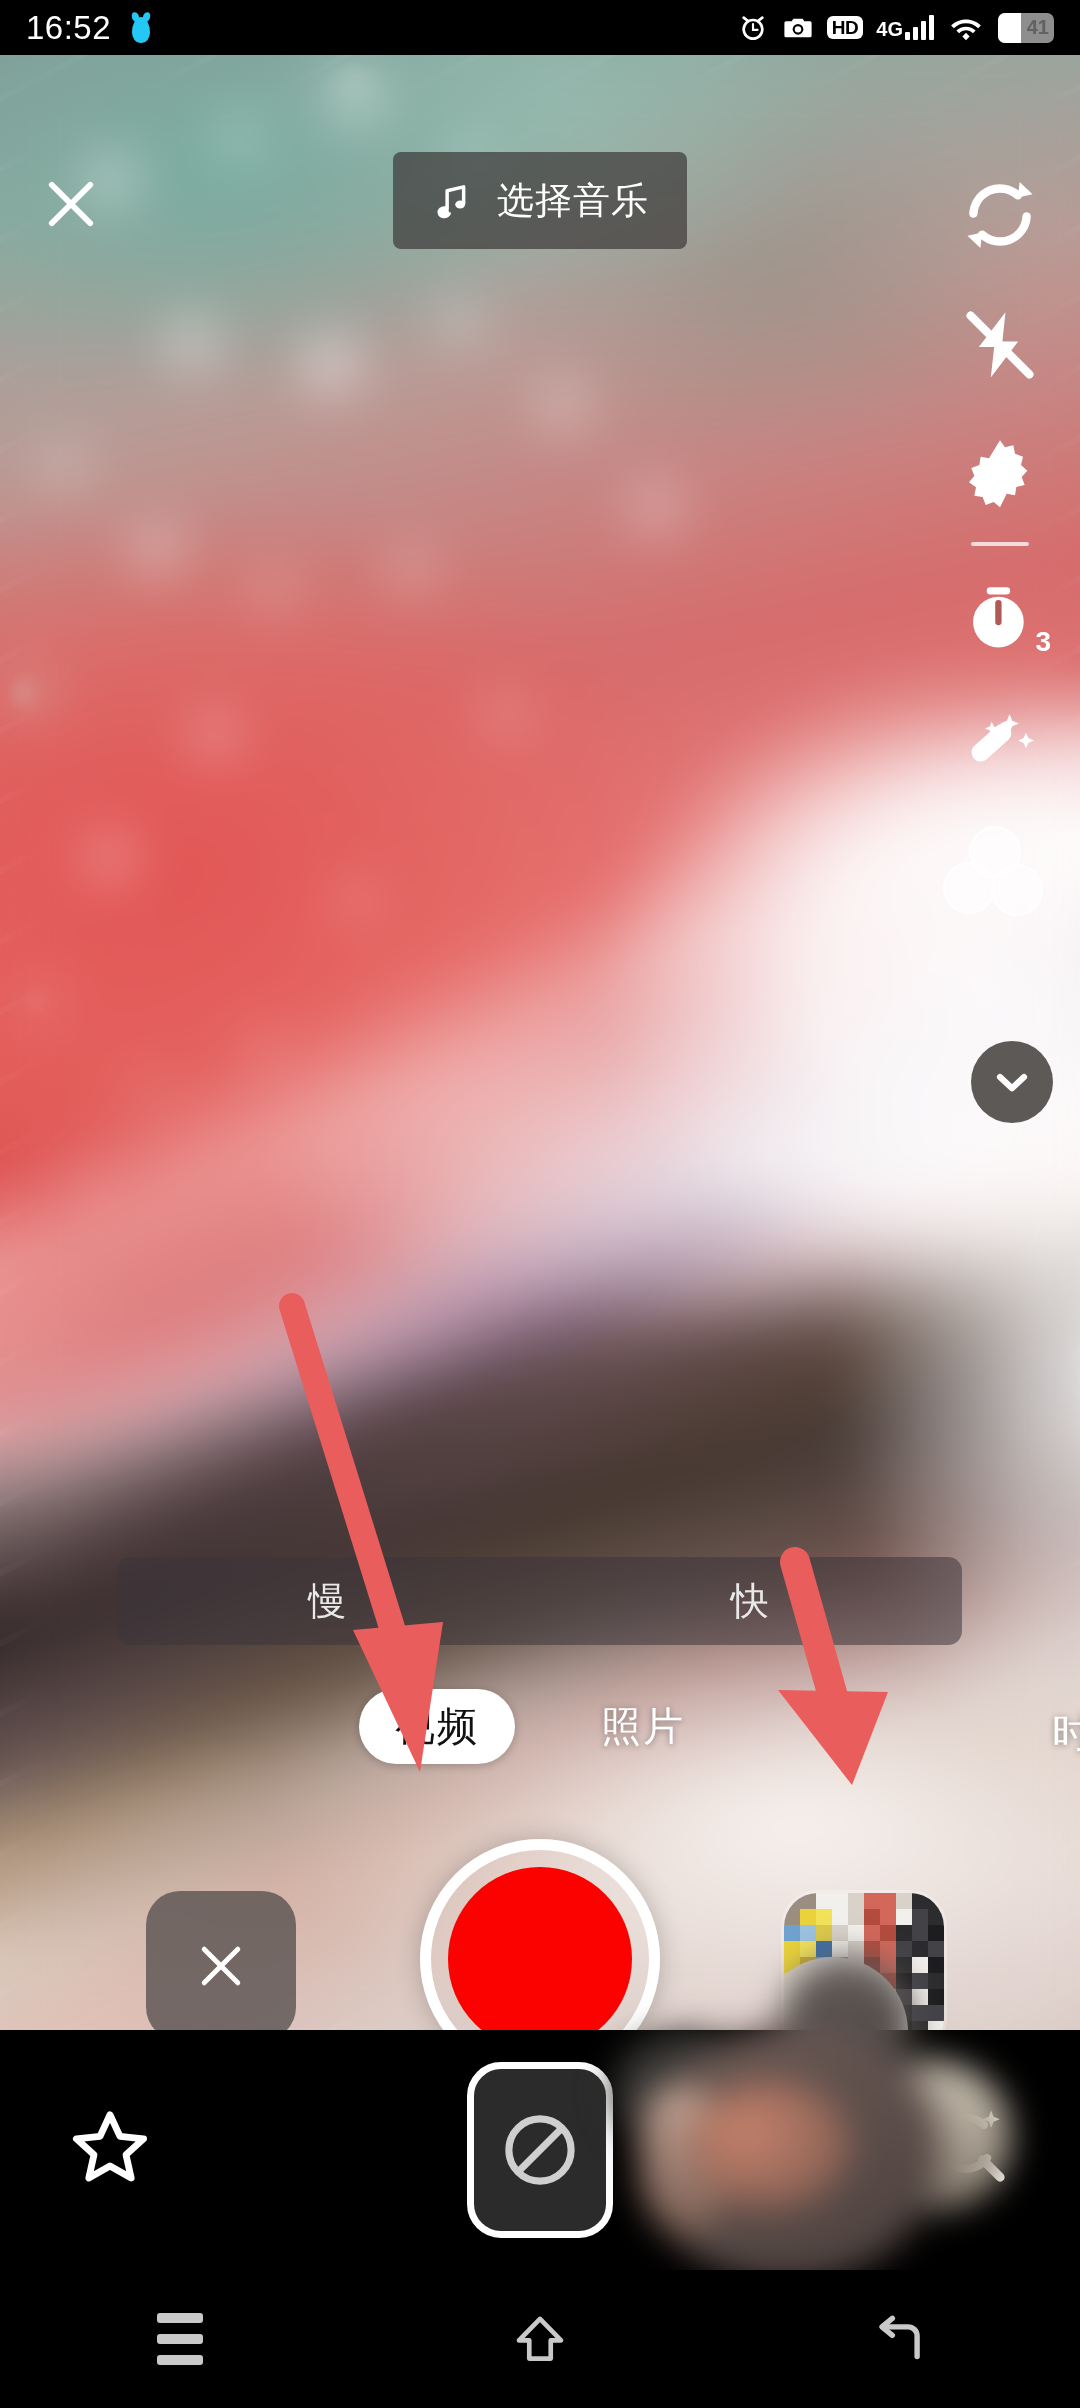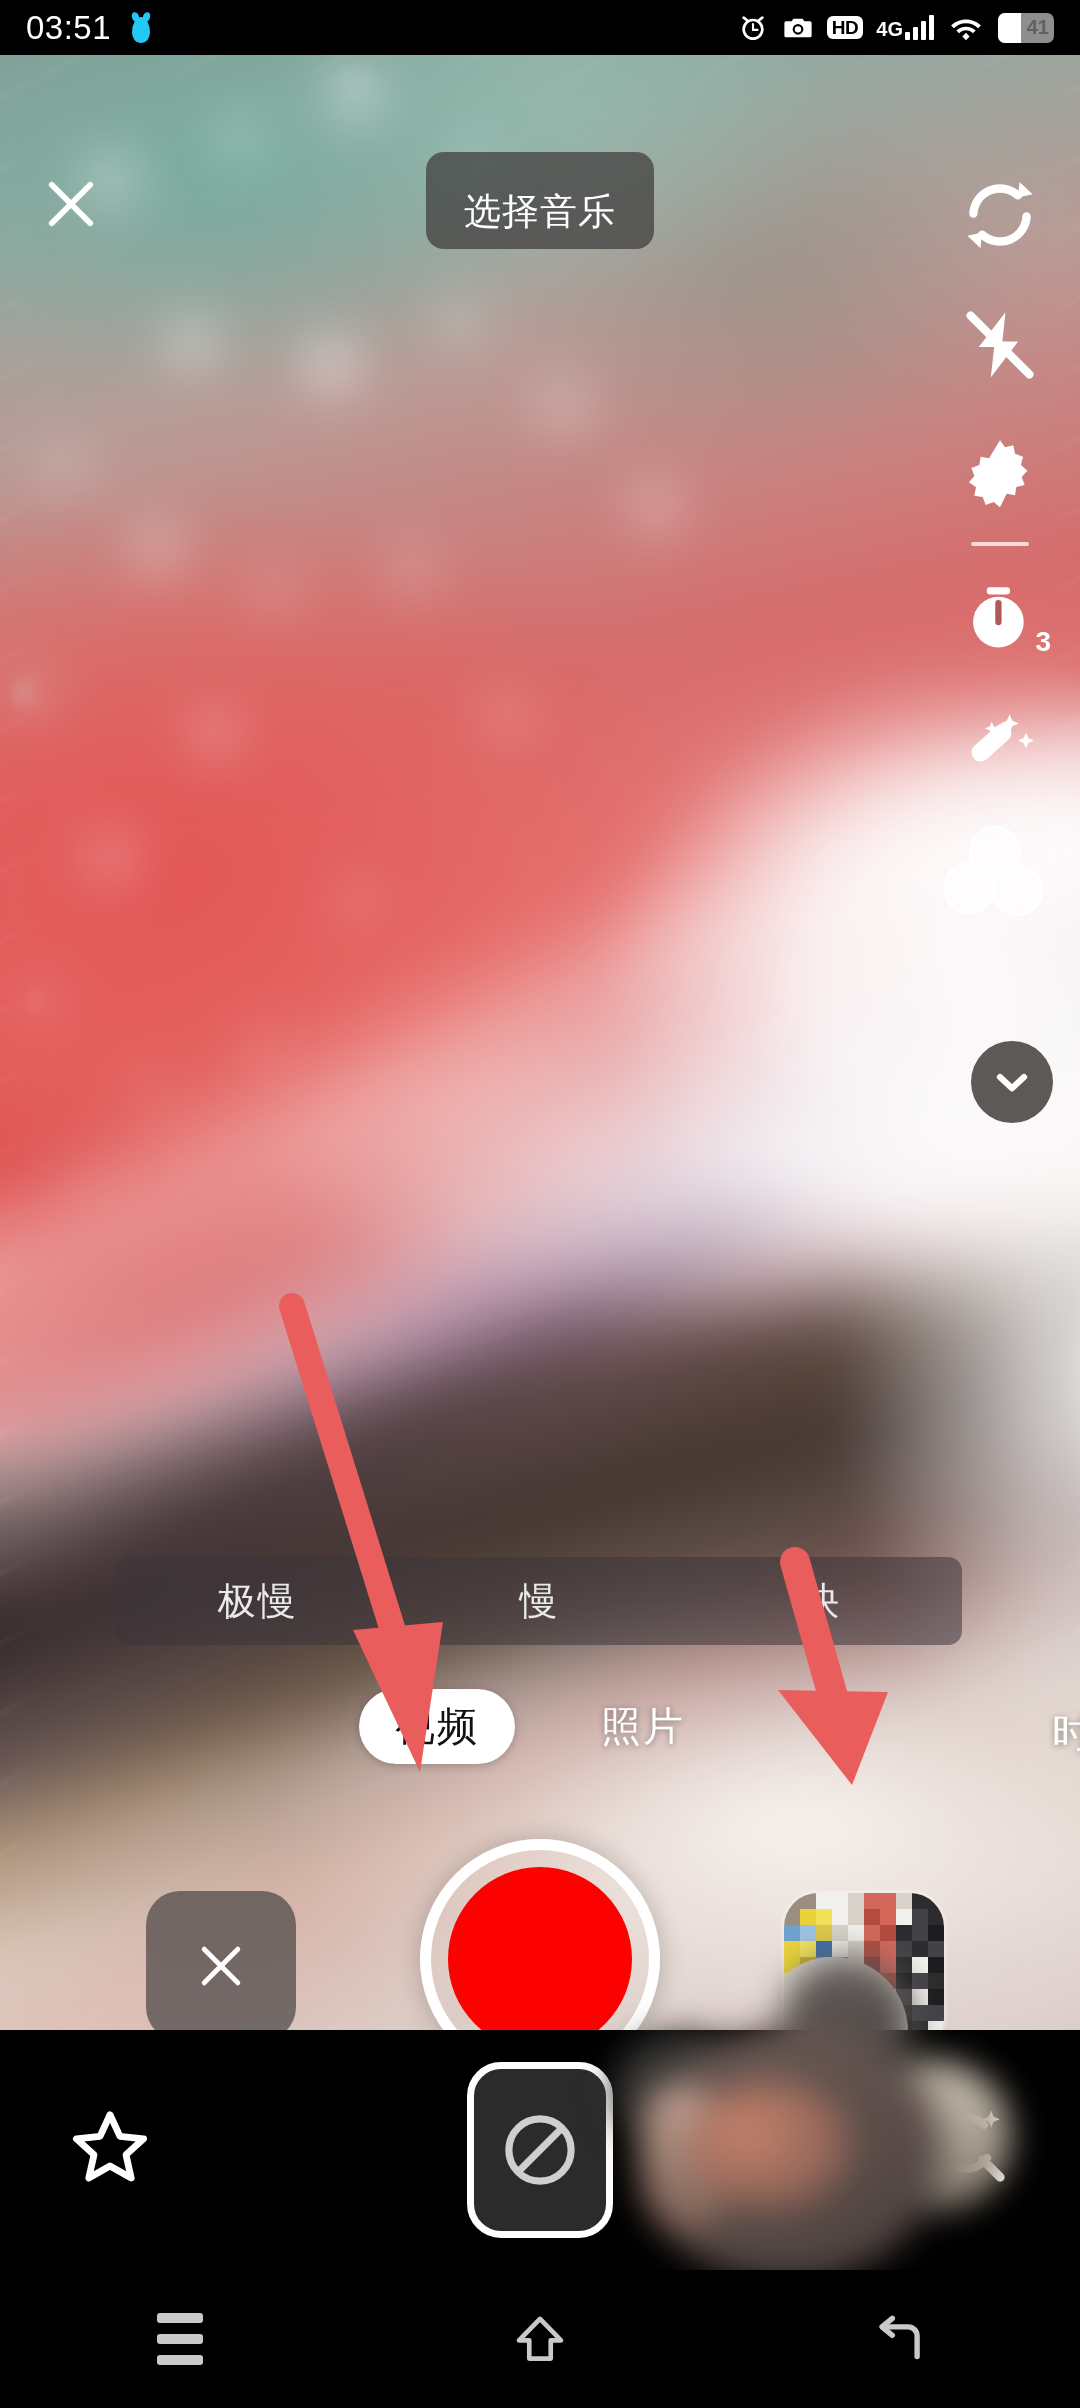--- a/index.html
+++ b/index.html
@@ -170,23 +170,23 @@
     opacity:.6;
   }
 
   
   .btn-close{
     position:absolute; top:108px; left:30px; width:82px; height:82px;
     display:flex; align-items:center; justify-content:center; z-index:22;
   }
   .music-pill{
     position:absolute; top:97px; left:50%; transform:translateX(-50%);
-    height:97px; padding:12px 38px; border-radius:18px;
+    height:97px; padding:0 38px; border-radius:8px;
     background:rgba(60,56,56,.70);
-    display:flex; align-items:center; gap:22px; z-index:22;flex-direction:column;
+    display:flex; align-items:center; gap:22px; z-index:22;
   }
   .music-pill .lbl{ color:#fff; font-size:37px; letter-spacing:1px; }
 
   
   .rail{
     position:absolute; top:95px; right:0; width:160px; z-index:22;
     display:flex; flex-direction:column; align-items:center;
   }
   .rail-item{
     width:130px; height:130px; display:flex; align-items:center; justify-content:center;
@@ -338,21 +338,21 @@
   }
   .hamb{ display:flex; flex-direction:column; gap:11px; }
   .hamb i{ display:block; width:46px; height:10px; background:#c9c9c9; border-radius:3px; }
 </style>
 </head>
 <body>
 
 <div class="phone">
 
   <div class="statusbar">
-    <div class="sb-time">03:51</div>
+    <div class="sb-time">16:52</div>
     <div class="sb-qq">
       <span class="ear l"></span>
         <span class="ear r"></span>
         <span class="body"></span>
     </div>
     <div class="sb-right">
       <span class="sb-ico">
         <svg width="32" height="32" viewBox="0 0 24 24">
             <circle cx="12" cy="13" r="8" fill="#fff"></circle>
             <circle cx="12" cy="13" r="6" fill="#000"></circle>
@@ -471,21 +471,20 @@
       </div>
     </div>
 
     <div class="chev-btn">
       <svg width="48" height="48" viewBox="0 0 24 24">
         <path d="M6 9.5l6 5.6 6-5.6" fill="none" stroke="#fff" stroke-width="3.1" stroke-linecap="round" stroke-linejoin="round"></path>
       </svg>
     </div>
 
     <div class="speedbar">
-      <div class="speed-item">极慢</div>
       <div class="speed-item">慢</div>
       <div class="speed-item">快</div>
     </div>
 
     <div class="modes">
       <div class="mode sel">视频</div>
       <div class="mode">照片</div>
       <div class="mode clipped">时</div>
     </div>
 

